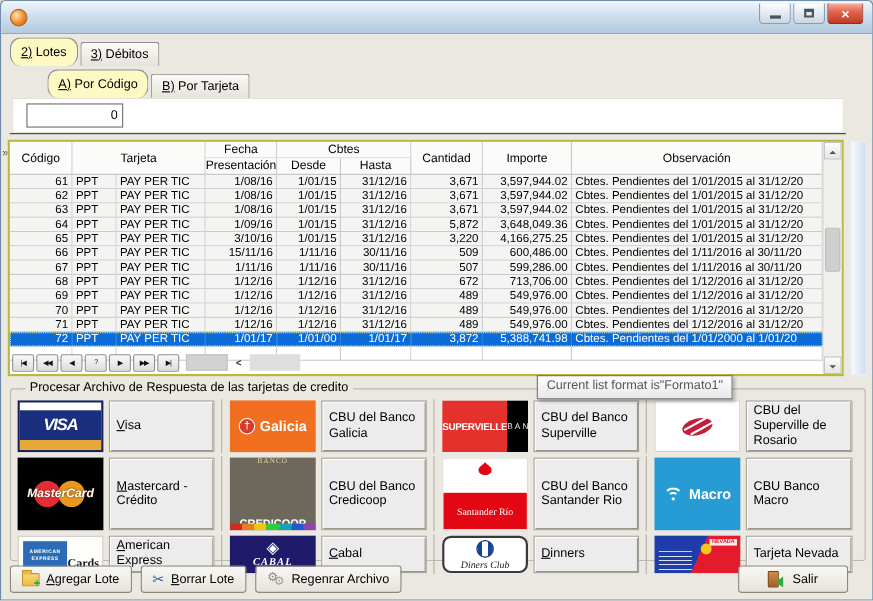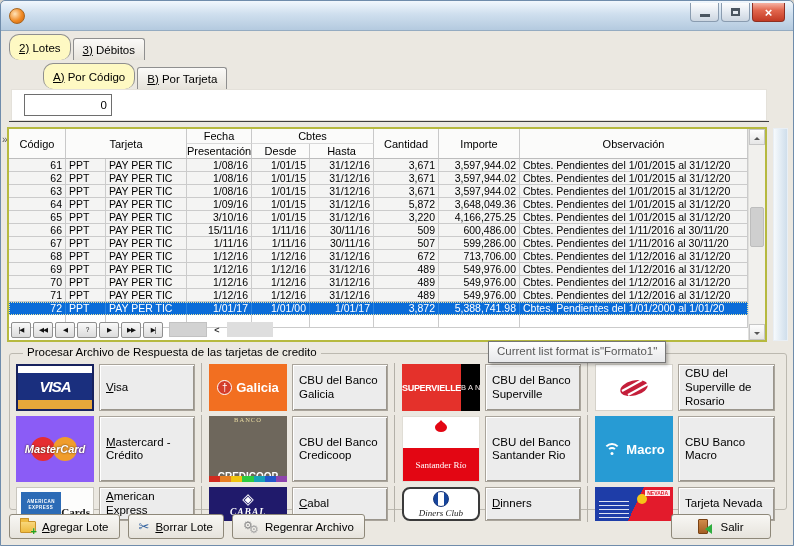--- a/index.html
+++ b/index.html
@@ -120,21 +120,21 @@
   .gal-txt{ color:#fff; font-weight:bold; font-size:13px; }
   
   .logo.supervielle{ display:flex; flex-direction:row; }
   .sup-top{ flex:1.4; background:#e4312b; color:#fff; font-weight:bold; font-size:9px;
     letter-spacing:-0.3px; display:flex; align-items:center; justify-content:center; }
   .sup-bot{ flex:1; background:#000; color:#efe7e7; font-size:7.5px; letter-spacing:2px;
     display:flex; align-items:center; justify-content:center; }
   
   .logo.municipio{ background:#fff; border:1px solid #d5d2ca; display:flex; align-items:center; justify-content:center; }
   
-  .logo.mastercard{ background:#8b5cf6; display:flex; align-items:center; justify-content:center; }
+  .logo.mastercard{ background:#000000; display:flex; align-items:center; justify-content:center; }
   .mc-c1,.mc-c2{ position:absolute; top:50%; width:24px; height:24px; border-radius:50%; transform:translateY(-50%); }
   .mc-c1{ left:15px; background:#e52d32; }
   .mc-c2{ left:37px; background:#f6a021; opacity:.95; }
   .mc-txt{ position:relative; z-index:2; color:#fff; font-weight:bold; font-style:italic;
     font-size:11px; text-shadow:0 0 2px #40210a; }
   
   .logo.credicoop{ background:#6e675c; display:flex; flex-direction:column; align-items:center; justify-content:center; }
   .cc-small{ color:#e8d9a0; font-family:"Liberation Serif", serif; font-size:6.5px; letter-spacing:1px; }
   .cc-big{ color:#fff; font-family:Liberation Sans, sans-serif; font-weight:bold; font-size:10px;margin-top:48px; }
   .cc-stripe{ position:absolute; bottom:0; left:0; right:0; height:6px; display:flex; }

